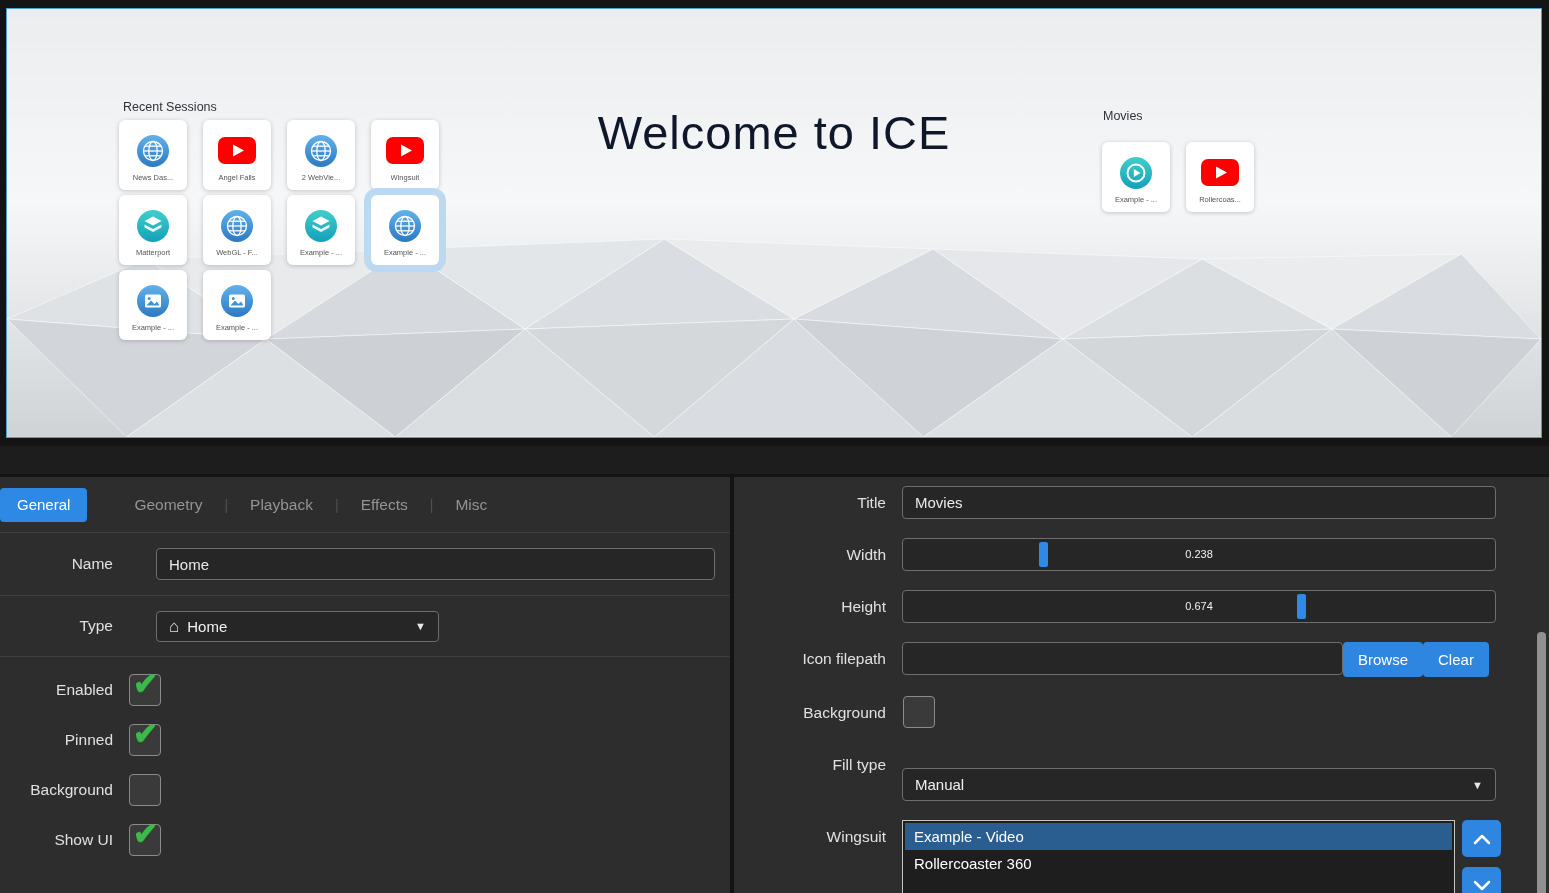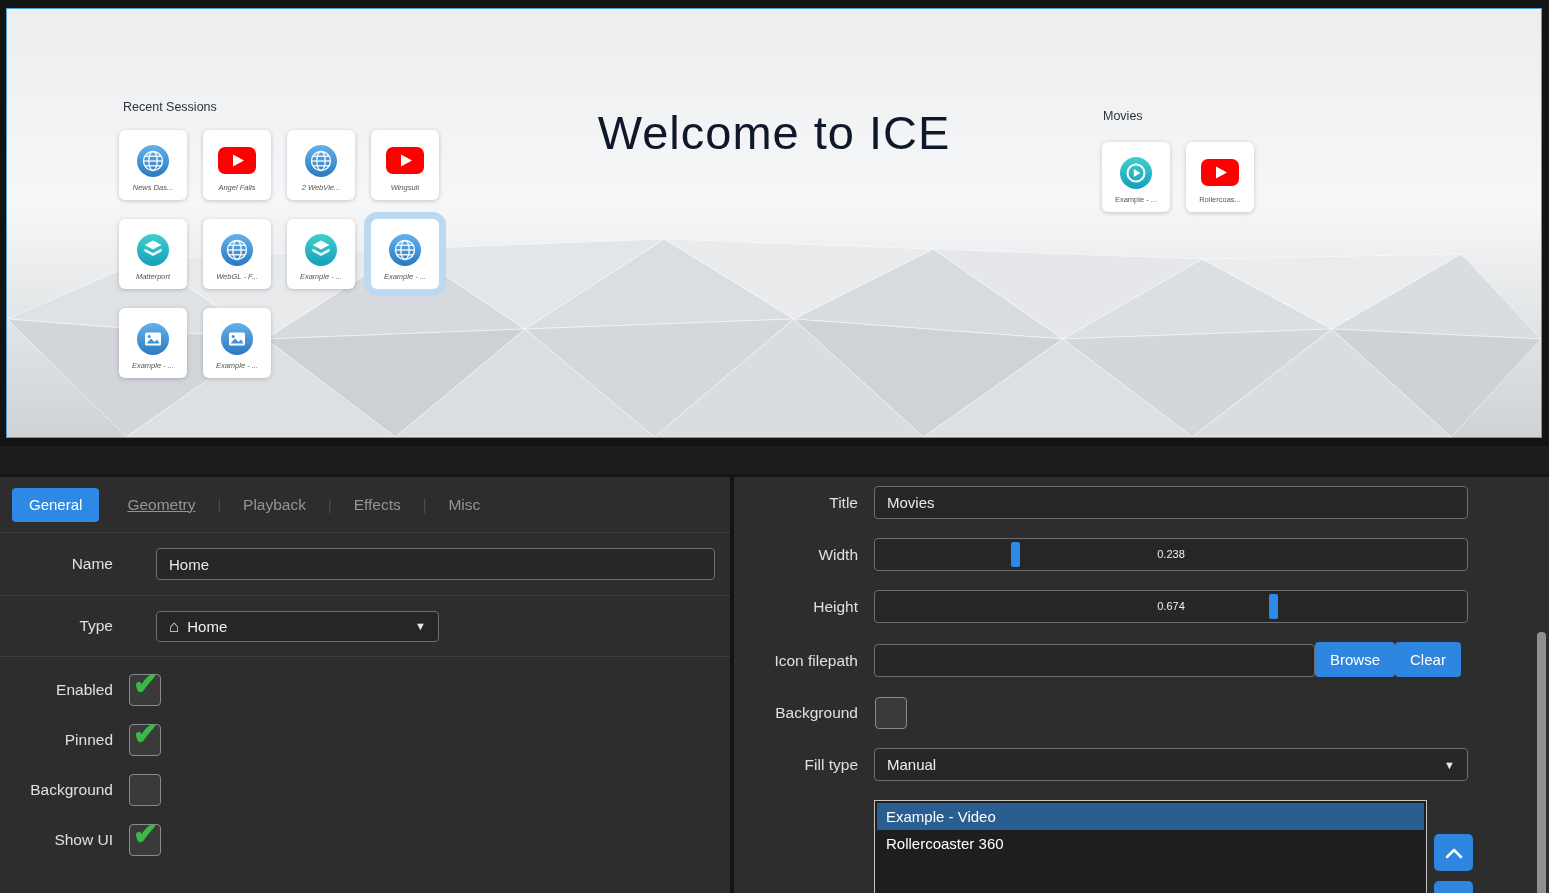--- a/index.html
+++ b/index.html
@@ -9,73 +9,73 @@
 
   
   .preview { position:absolute; left:6px; top:8px; width:1536px; height:430px;
              border:1px solid #4e9fd4; overflow:hidden; background:#e9ebed; }
   .poly-bg { position:absolute; inset:0; width:100%; height:100%; }
   .welcome { position:absolute; top:96px; left:0; right:0; text-align:center;
              font-size:47px; color:#0f172a; letter-spacing:1px; }
   .section-label { position:absolute; font-size:12.5px; color:#2f3337; }
   .label-recent { left:116px; top:91px; }
   .label-movies { left:1096px; top:100px; }
-  .tile-grid { position:absolute; left:112px; top:121px; display:grid;
-               grid-template-columns:repeat(4,68px); gap:19px 16px;font-style:italic; }
+  .tile-grid { position:absolute; left:112px; top:111px; display:grid;
+               grid-template-columns:repeat(4,68px); gap:5px 16px; }
   .movie-grid { position:absolute; left:1095px; top:133px; display:grid;
                 grid-template-columns:repeat(2,68px); gap:16px; }
   .tile { width:68px; height:70px; background:#ffffff; border-radius:6px;
           box-shadow:0 1px 4px rgba(60,70,80,.28);
           display:flex; flex-direction:column; align-items:center; justify-content:center;
           padding-top:3px; cursor:pointer; }
   .tile.selected { box-shadow:0 0 0 7px #bcd9f1, 0 1px 4px rgba(60,70,80,.28); }
   .ticon { height:38px; display:flex; align-items:center; }
   .tlabel { font-size:7.5px; color:#555; margin-top:3px; max-width:62px;
             overflow:hidden; white-space:nowrap; }
 
   
   .mid-strip { position:absolute; left:0; top:446px; width:100%; height:28px; background:#1d1d1d; }
 
   
   .left-panel  { position:absolute; left:0;    top:477px; width:730px; height:416px; background:#2d2d2d; }
   .right-panel { position:absolute; left:734px; top:477px; width:815px; height:416px; background:#2d2d2d; }
 
   
-  .tab-row { display:flex; align-items:center; height:56px; padding-left:12px;
+  .tab-row { display:flex; align-items:center; height:56px; 
              border-bottom:1px solid #3e3e3e; }
   .tab-active { background:#2e89e5; color:#fff; border:none; border-radius:4px; height:34px;
                 padding:0 17px; font-size:15px; font-family:inherit; cursor:pointer; }
   .tab { color:#949494; font-size:15.5px; cursor:pointer; }
-  .tab-first { margin-left:28px;text-decoration:underline; }
+  .tab-first { margin-left:47px; }
   .tab-sep { color:#4f4f4f; margin:0 22px; font-size:14px; }
 
   
   .form-row { display:flex; align-items:center;gap:27px; }
   .row-name { height:63px; border-bottom:1px solid #3e3e3e; }
   .row-type { height:61px; border-bottom:1px solid #3e3e3e; }
   .check-row { height:50px; display:flex; align-items:center; }
   .flabel { width:113px; text-align:right; color:#e0e0e0; font-size:15.5px; flex-shrink:0; }
   .text-input { margin-left:16px; background:#262626; border:1px solid #6e6e6e; border-radius:4px;
                 color:#eaeaea; font-size:15px; padding:0 12px; height:32px; font-family:inherit; }
   .name-input { width:559px; }
   .dropdown { margin-left:16px; width:283px; height:31px; background:#262626; border:1px solid #6e6e6e;
               border-radius:4px; display:flex; align-items:center; padding:0 12px; cursor:pointer; }
-  .dd-wide { width:594px; height:33px; }
+  .dd-wide { width:594px; height:33px;margin-top:20px; }
   .dd-text { color:#f0f0f0; font-size:15px; flex:1; }
   .dd-arrow { color:#e8e8e8; font-size:11px; }
   .house-icon { color:#e0e0e0; font-size:17px; margin-right:8px; line-height:1; }
 
   .checkbox { margin-left:16px; width:32px; height:32px; background:#3a3a3a; border:1px solid #8a8a8a;
               border-radius:4px; position:relative; cursor:pointer; flex-shrink:0; }
   .checkmark { position:absolute; left:3px; top:-9px; font-size:30px; font-weight:bold;
                color:#3eb84a; text-shadow:0 1px 0 #1d6b28; pointer-events:none; }
 
   
   .rp-rows { padding-top:9px; }
-  .rp-row { display:flex; align-items:flex-end; margin-bottom:19px; }
+  .rp-row { display:flex; align-items:flex-start; margin-bottom:19px;padding-left:28px; }
   .rp-label { width:124px; text-align:right; color:#e0e0e0; font-size:15.5px;
               line-height:33px; flex-shrink:0; }
   .title-input { width:594px; height:33px; }
   .slider { margin-left:16px; width:594px; height:33px; background:#262626; border:1px solid #6e6e6e;
             border-radius:4px; position:relative; cursor:pointer; }
   .slider-value { position:absolute; inset:0; text-align:center; line-height:31px;
                   color:#f0f0f0; font-size:11px; pointer-events:none; }
   .slider-handle { position:absolute; top:3px; width:9px; height:25px; background:#2e8ae6;
                    border-radius:2px; }
   .path-input { width:441px; height:33px; }

